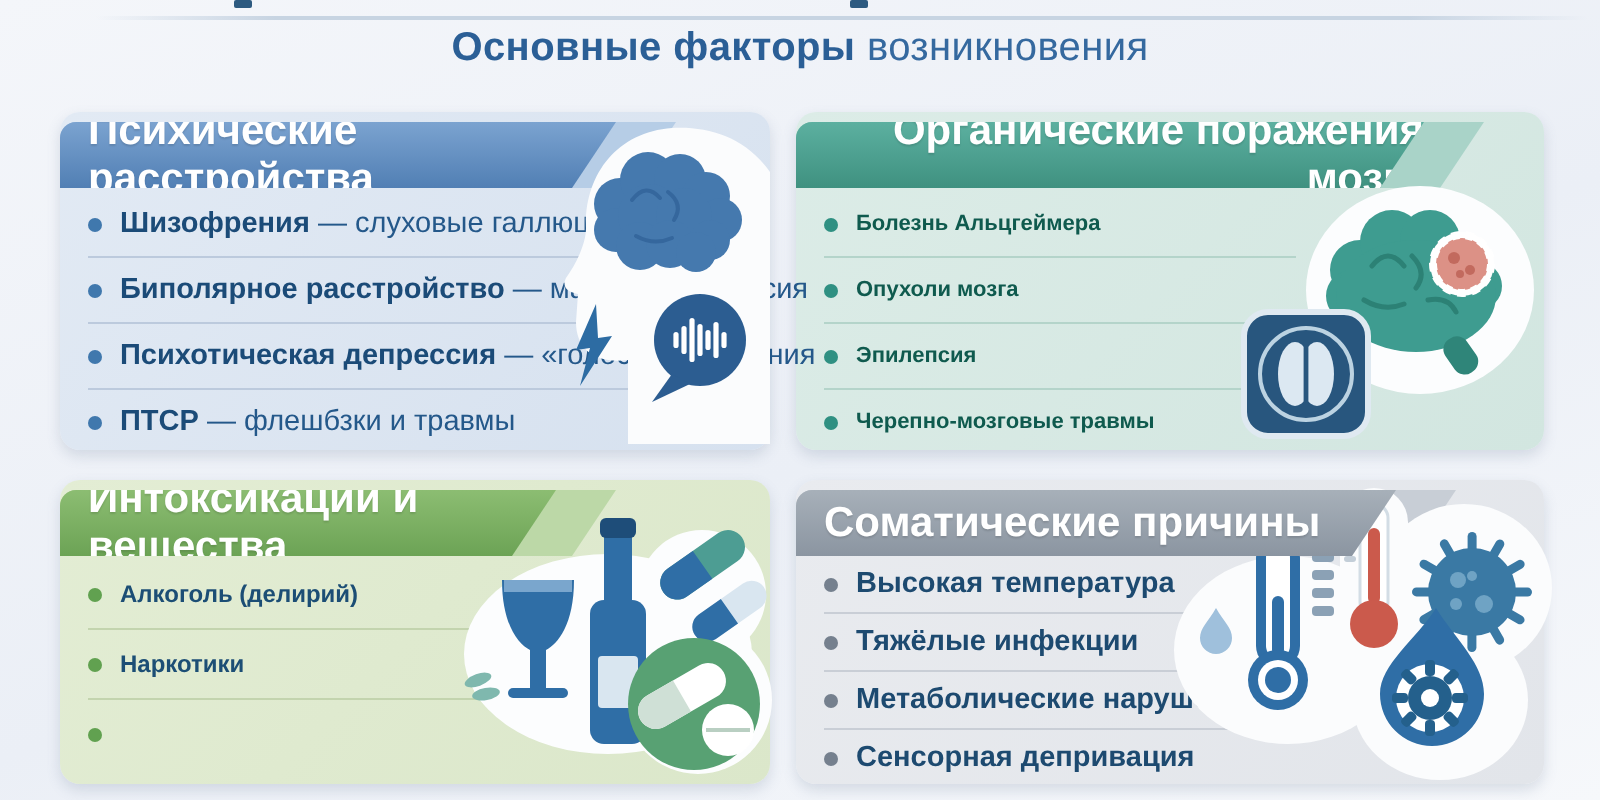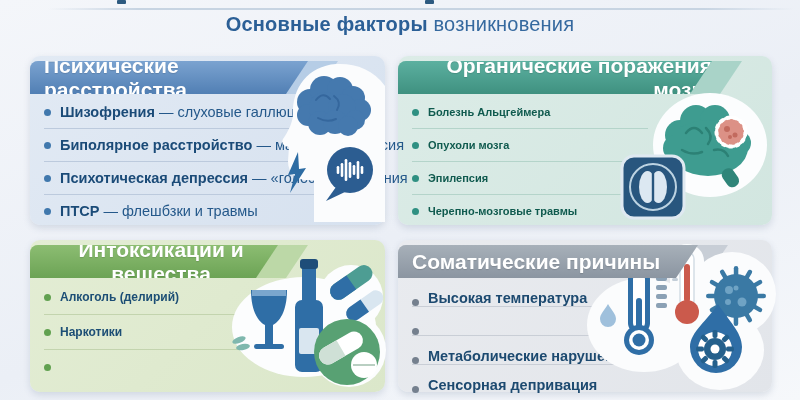--- a/index.html
+++ b/index.html
@@ -22,30 +22,30 @@
   .c4{left:398px;top:240px;width:374px;height:152px;background:linear-gradient(135deg,#e9ebef,#e2e5ea);}
   .banner,.banner-ext{position:absolute;top:5px;left:0;height:33px;border-top-left-radius:8px;
     clip-path:polygon(0 0,100% 0,calc(100% - 22px) 100%,0 100%);}
   .banner{display:flex;align-items:center;padding-left:14px;box-sizing:border-box;
     color:#fff;font-weight:bold;font-size:21px;z-index:3;text-shadow:0 1px 1px rgba(0,0,0,.12);}
   .banner-ext{z-index:2;}
   .c1 .banner{width:278px;background:linear-gradient(180deg,#7ba3d0,#517fb4);}
   .c1 .banner-ext{width:308px;background:#b6cde6;}
   .c2 .banner{width:314px;background:linear-gradient(180deg,#5cb0a0,#3f9180);text-align:right;}
   .c2 .banner-ext{width:344px;background:#a9d3c8;}
-  .c3 .banner{width:248px;background:linear-gradient(180deg,#8cbd72,#6ca355);text-align:center;}
+  .c3 .banner{width:248px;background:linear-gradient(180deg,#8cbd72,#6ca355);}
   .c3 .banner-ext{width:278px;background:#bcd8a7;}
   .c4 .banner{width:300px;background:linear-gradient(180deg,#a7b0b9,#8b95a1);}
   .c4 .banner-ext{width:330px;background:#c8ced6;}
   
   .items{position:absolute;left:14px;top:40px;margin:0;padding:0;list-style:none;z-index:1;}
   .items li{display:flex;align-items:center;gap:9px;white-space:nowrap;}
   .c1 .items li,.c2 .items li{height:32px;}
   .c3 .items li{height:34px;}
-  .c4 .items li{height:28px;align-items:flex-end;}
+  .c4 .items li{height:28px;}
   .items li:not(:last-child){border-bottom:1px solid;}
   .c1 .items{width:296px;} .c1 .items li{border-color:#bccadd;color:#1b4b78;font-size:14.5px;}
   .c2 .items{width:236px;} .c2 .items li{border-color:#b4d4ca;color:#0f5a4e;font-size:11px;font-weight:bold;}
   .c3 .items{width:208px;} .c3 .items li{border-color:#c3d4ae;color:#1c4e75;font-size:12px;font-weight:bold;}
   .c4 .items{width:212px;} .c4 .items li{border-color:#c9ced6;color:#1d4a70;font-size:14.5px;font-weight:bold;}
   .dot{flex:0 0 auto;width:7px;height:7px;border-radius:50%;}
   .c1 .dot{background:#4078ad;} .c2 .dot{background:#2f9082;}
   .c3 .dot{background:#61a150;} .c4 .dot{background:#75808e;}
   .lead{font-weight:bold;} .rest{font-weight:normal;color:#24588a;}
   .art{position:absolute;z-index:2;}
@@ -250,20 +250,21 @@
     <div class="banner">
       <span>Соматические причины</span>
     </div>
     <ul class="items" style="top:38px;">
       <li>
           <span class="dot"></span>
           <span>Высокая температура</span>
         </li>
       <li>
           <span class="dot"></span>
+          <span>Тяжёлые инфекции</span>
         </li>
       <li>
           <span class="dot"></span>
           <span>Метаболические нарушения</span>
         </li>
       <li>
           <span class="dot"></span>
           <span>Сенсорная депривация</span>
         </li>
     </ul>

